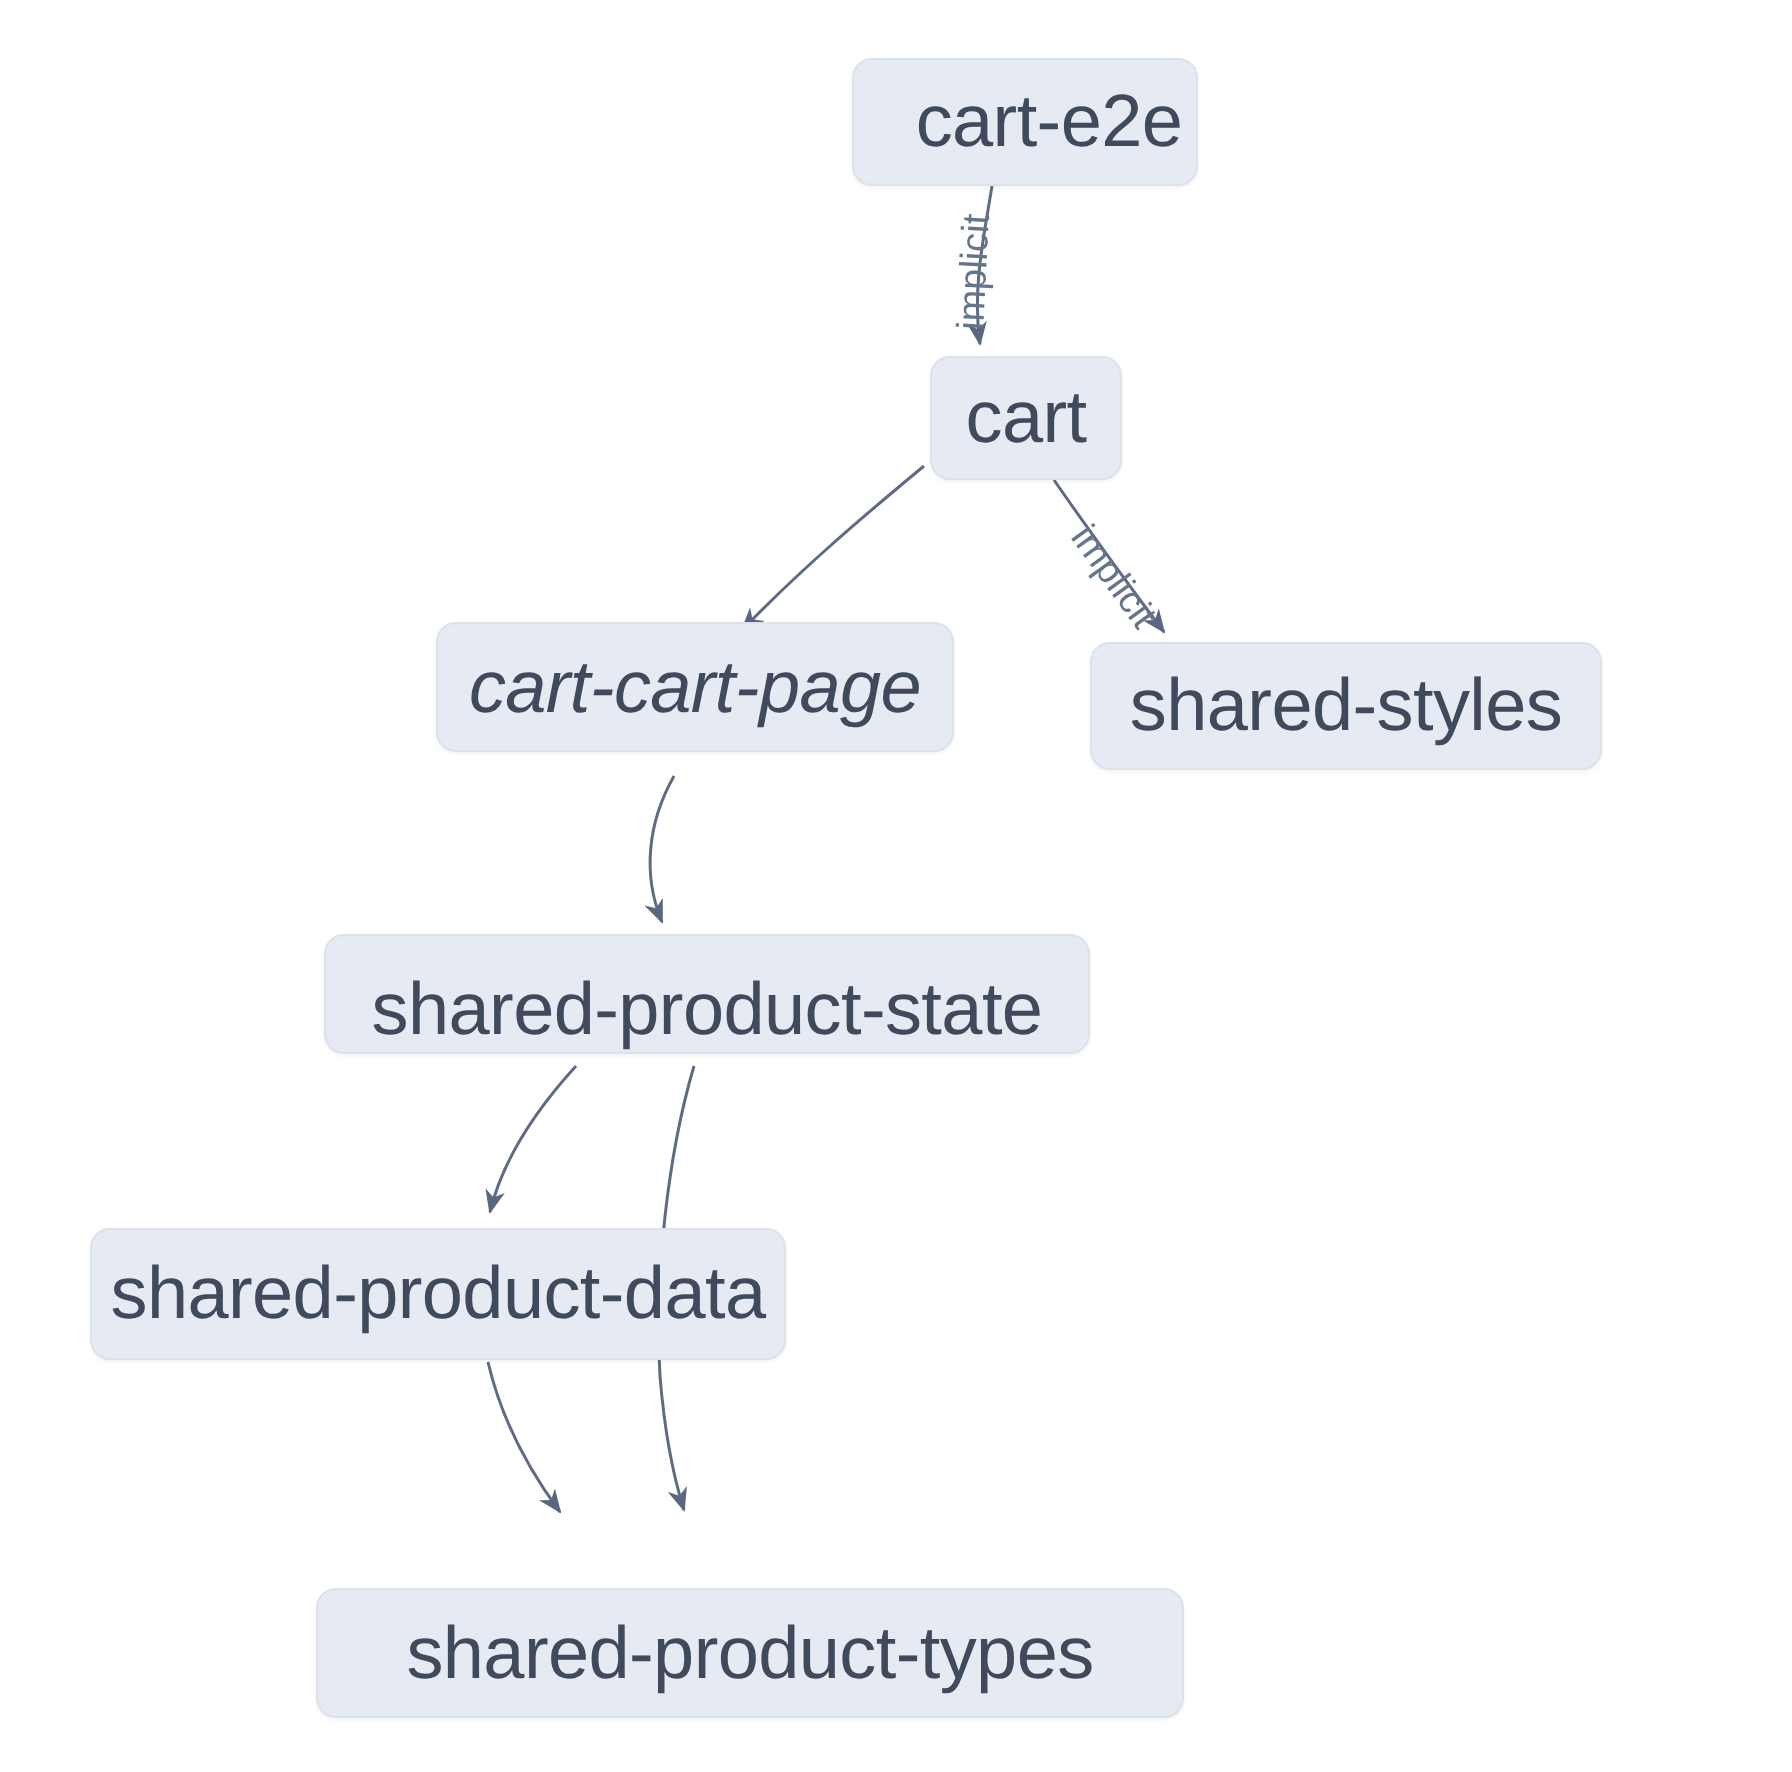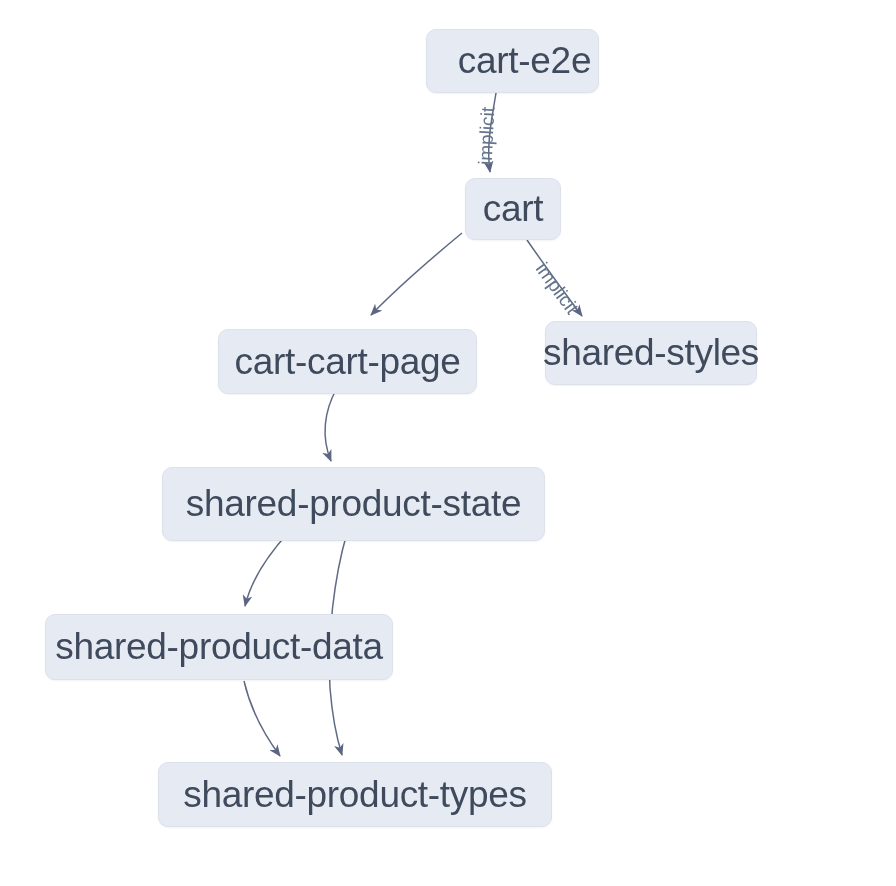--- a/index.html
+++ b/index.html
@@ -74,33 +74,33 @@
   </svg>
 
   <div class="node" style="left:426px; top:29px; width:173px; height:64px;padding-left:24px;">
     <span>cart-e2e</span>
   </div>
 
   <div class="node" style="left:465px; top:178px; width:96px; height:62px;border-radius:10px;">
     <span>cart</span>
   </div>
 
-  <div class="node" style="left:218px; top:329px; width:259px; height:65px;">
+  <div class="node" style="left:218px; top:311px; width:259px; height:65px;font-style:italic;">
     <span>cart-cart-page</span>
   </div>
 
-  <div class="node" style="left:545px; top:321px; width:212px; height:64px;">
+  <div class="node" style="left:545px; top:321px; width:256px; height:64px;">
     <span>shared-styles</span>
   </div>
 
-  <div class="node" style="left:162px; top:467px; width:383px; height:74px;">
+  <div class="node" style="left:162px; top:467px; width:383px; height:60px;align-items:flex-end;">
     <span>shared-product-state</span>
   </div>
 
   <div class="node" style="left:45px; top:614px; width:348px; height:66px;">
     <span>shared-product-data</span>
   </div>
 
-  <div class="node" style="left:158px; top:762px; width:394px; height:65px;text-align:right;">
+  <div class="node" style="left:158px; top:794px; width:434px; height:65px;text-align:right;">
     <span>shared-product-types</span>
   </div>
 
 </div>
 
 </body></html>

